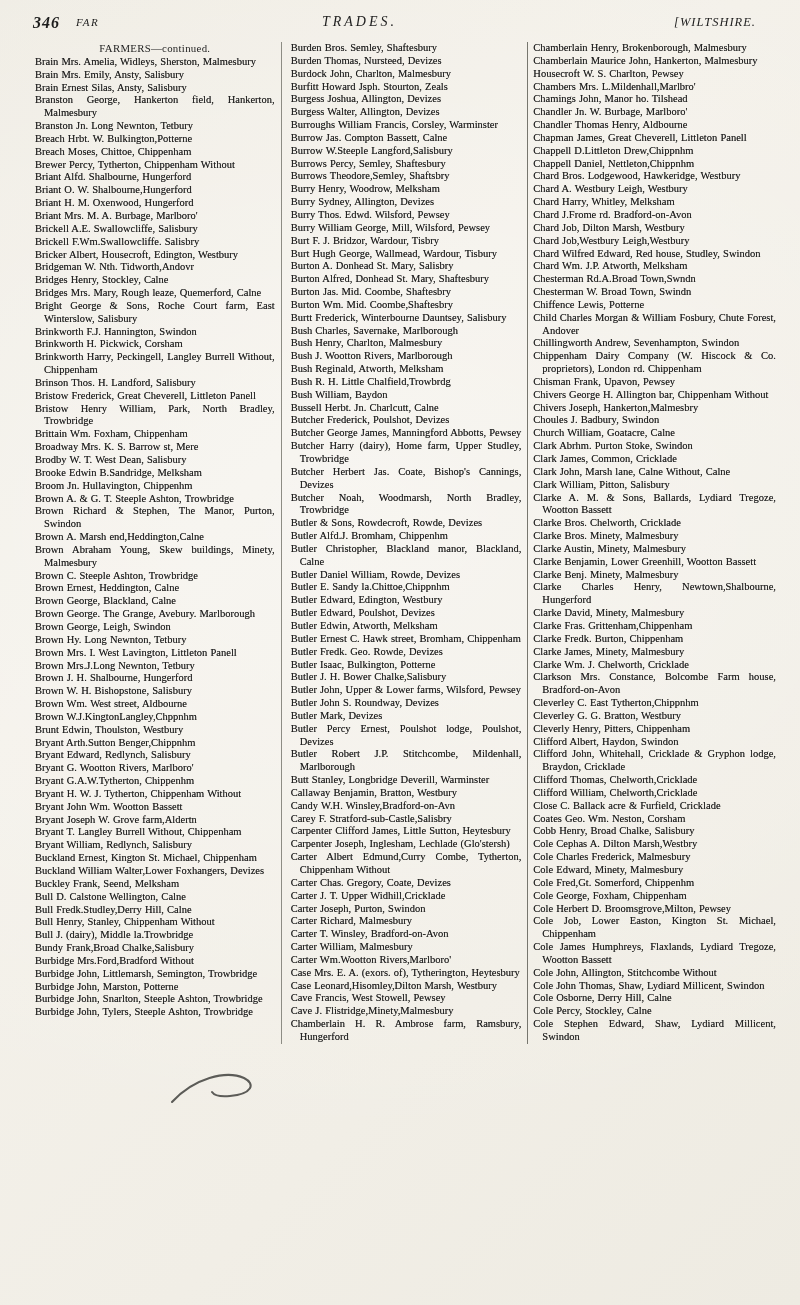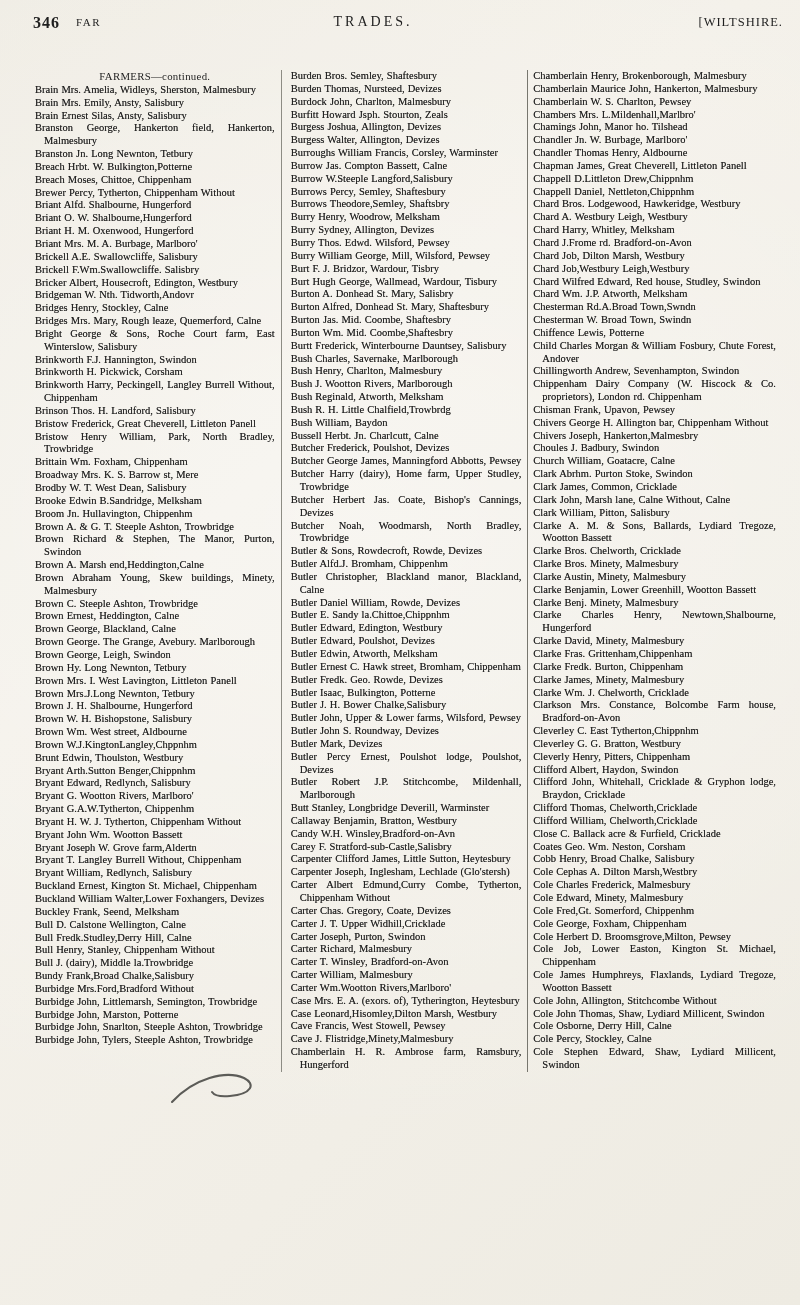--- a/index.html
+++ b/index.html
@@ -17,22 +17,23 @@
     background:
       radial-gradient(ellipse 1200px 900px at 45% 40%, rgba(255,255,255,0.35), rgba(0,0,0,0) 70%),
       linear-gradient(135deg, #f0ede5 0%, #f4f1ea 35%, #f1eee6 70%, #eeebe2 100%);
     color: #1e1e1e;
     font-family: "Liberation Serif", "DejaVu Serif", serif;
   }
   .running-header {
     position: absolute;
     top: 14px;
     left: 33px;
-    right: 17px;
+    right: 44px;
     height: 24px;
+    font-style: italic;
   }
   .page-number {
     font-size: 16px;
     font-weight: bold;
     letter-spacing: 1px;
     display: inline-block;
   }
   .catchword {
     font-size: 11px;
     letter-spacing: 1.5px;
@@ -62,21 +63,20 @@
     left: 33px;
     right: 24px;
     display: flex;
     align-items: flex-start;
   }
   .col {
     box-sizing: border-box;
     width: 33.333%;
     padding-right: 6px;
     padding-left: 2px;
-    margin-top: 28px;
   }
   .col.mid { border-left: 1px solid #8d8c84; border-right: 1px solid #77766e; padding-left: 9px; }
   .col.last { padding-left: 5px; padding-right: 0; }
   .section-heading {
     margin: 0 0 1px 0;
     text-align: center;
     text-indent: 0;
     font-size: 10.8px;
     line-height: 12.85px;
     letter-spacing: 0.3px;
@@ -258,21 +258,21 @@
           <p class="entry">Case Leonard,Hisomley,Dilton Marsh, Westbury</p>
           <p class="entry">Cave Francis, West Stowell, Pewsey</p>
           <p class="entry">Cave J. Flistridge,Minety,Malmesbury</p>
           <p class="entry">Chamberlain H. R. Ambrose farm, Ramsbury, Hungerford</p>
         </div>
     </div>
     <div class="col last">
       <div>
           <p class="entry">Chamberlain Henry, Brokenborough, Malmesbury</p>
           <p class="entry">Chamberlain Maurice John, Hankerton, Malmesbury</p>
-          <p class="entry">Chamberlain W. S. Charlton, Pewsey</p>
+          <p class="entry">Housecroft W. S. Charlton, Pewsey</p>
           <p class="entry">Chambers Mrs. L.Mildenhall,Marlbro'</p>
           <p class="entry">Chamings John, Manor ho. Tilshead</p>
           <p class="entry">Chandler Jn. W. Burbage, Marlboro'</p>
           <p class="entry">Chandler Thomas Henry, Aldbourne</p>
           <p class="entry">Chapman James, Great Cheverell, Littleton Panell</p>
           <p class="entry">Chappell D.Littleton Drew,Chippnhm</p>
           <p class="entry">Chappell Daniel, Nettleton,Chippnhm</p>
           <p class="entry">Chard Bros. Lodgewood, Hawkeridge, Westbury</p>
           <p class="entry">Chard A. Westbury Leigh, Westbury</p>
           <p class="entry">Chard Harry, Whitley, Melksham</p>

